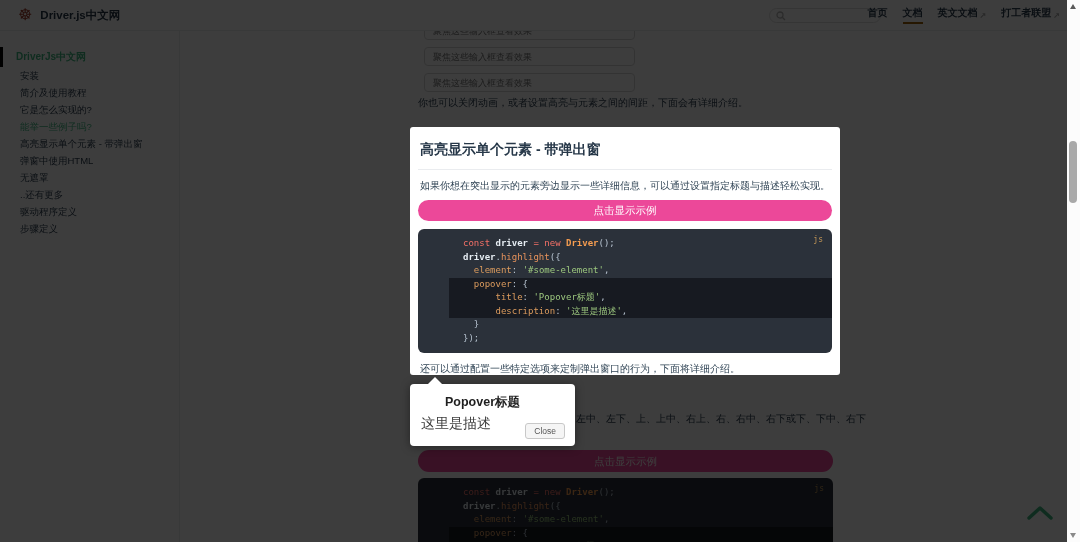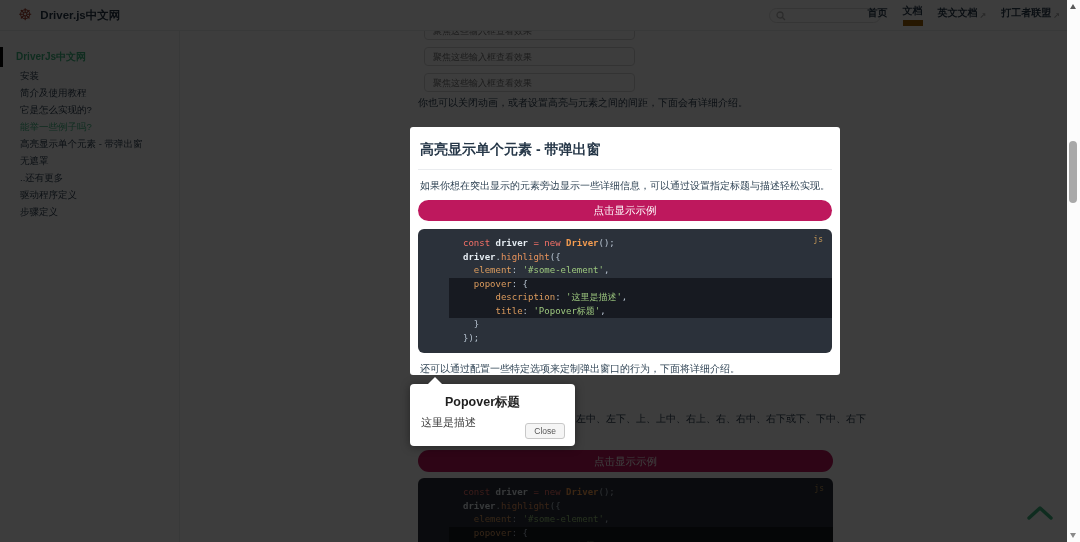--- a/index.html
+++ b/index.html
@@ -13,39 +13,39 @@
   .site-title{margin-left:8px;font-size:11.5px;font-weight:bold;color:#273849;}
   .search{position:absolute;left:769px;top:8px;width:112px;height:15px;border:1px solid #dedede;
           border-radius:8px;display:flex;align-items:center;background:#fff;box-sizing:border-box;}
   .search svg{margin-left:6px;}
   .search input{border:none;outline:none;background:transparent;width:82px;font-size:9px;
           margin-left:4px;color:#444;font-family:"Liberation Sans",sans-serif;}
   .nav{position:absolute;right:20px;top:0;height:30px;display:flex;align-items:center;gap:15px;z-index:11;}
   .nav-link{font-size:10px;color:#2c3e50;font-weight:bold;text-decoration:none;display:flex;
           align-items:center;gap:2px;cursor:pointer;}
   .nav-link .lbl{padding-bottom:2px;border-bottom:2px solid transparent;}
-  .nav-link.active .lbl{border-bottom:6px solid #a16207;}
+  .nav-link.active .lbl{border-bottom:2px solid #a16207;}
   .ext{font-size:8px;color:#aaa;}
 
   
   .sidebar{position:absolute;left:0;top:31px;width:180px;height:511px;background:#fff;
           border-right:1px solid #eaecef;z-index:5;box-sizing:border-box;}
   .sb-section{margin-top:16px;font-size:10px;font-weight:bold;color:#42b983;
           padding:4px 8px 4px 13px;border-left:3px solid #000000;line-height:12px;}
   .sb-item{font-size:9.5px;color:#2c3e50;padding:2px 8px 2px 20px;line-height:13px;cursor:pointer;
           white-space:nowrap;overflow:hidden;}
   .sb-item.active{color:#42b983;}
 
   
   .demo-input{position:absolute;left:424px;width:211px;height:19px;border:1px solid #d6d6d6;
           border-radius:4px;background:#fff;font-size:9px;color:#999;padding:0 8px;
           box-sizing:border-box;z-index:1;font-family:"Liberation Sans",sans-serif;outline:none;}
   .para1{position:absolute;left:418px;top:96px;font-size:10px;color:#2c3e50;z-index:1;}
   .pos-text{position:absolute;left:576px;top:412px;font-size:10px;color:#2c3e50;z-index:1;white-space:nowrap;}
-  .red-btn{display:block;width:100%;height:21px;background:#be185d;border:none;border-radius:11px;
+  .red-btn{display:block;width:100%;height:21px;background:#ec4899;border:none;border-radius:11px;
           color:#fff;font-size:10.5px;line-height:21px;text-align:center;cursor:pointer;
           font-family:"Liberation Sans",sans-serif;padding:0;}
   .btn2-wrap{position:absolute;left:418px;top:450px;width:415px;z-index:1;}
   .btn2-wrap .red-btn{height:22px;line-height:22px;}
   .code-block{background:#2b313a;border-radius:6px;position:relative;padding:8px 0;
           font-family:"DejaVu Sans Mono",monospace;font-size:9px;line-height:13.5px;color:#b6c2cf;}
   .code-line{padding:0 14px;white-space:pre;margin-left:31px;}
   .code-line.hl{background:#171a21;}
   .code-lang{position:absolute;top:4px;right:9px;font-size:8px;color:#c09556;
           font-family:"DejaVu Sans Mono",monospace;}
@@ -74,21 +74,21 @@
   .modal-para2{font-size:10px;color:#304455;margin:9px 2px 0;}
 
   
   .popover{position:absolute;left:410px;top:384px;width:165px;height:62px;background:#fff;
           border-radius:4px;z-index:55;box-shadow:0 1px 10px rgba(0,0,0,0.4);
           padding:10px 11px 8px;box-sizing:border-box;}
   .popover-arrow{position:absolute;top:-7px;left:18px;width:0;height:0;
           border-left:7px solid transparent;border-right:7px solid transparent;
           border-bottom:7px solid #fff;}
   .popover-title{font-size:12.5px;font-weight:bold;color:#1f1f1f;margin-left:24px;}
-  .popover-desc{font-size:11px;color:#3c3c3c;margin-top:4px;}
+  .popover-desc{font-size:14px;color:#3c3c3c;margin-top:4px;}
   .popover-close{position:absolute;right:10px;bottom:7px;font-size:8.5px;color:#555;
           background:#f5f5f5;border:1px solid #c8c8c8;border-radius:3px;padding:2px 8px;
           cursor:pointer;font-family:"Liberation Sans",sans-serif;}
 
   
   .scrollbar{position:absolute;right:0;top:0;width:13px;height:542px;background:#fcfcfc;z-index:60;}
   .sb-up{position:absolute;top:4px;left:3px;width:0;height:0;border-left:3.5px solid transparent;
           border-right:3.5px solid transparent;border-bottom:5px solid #5a5a5a;cursor:pointer;}
   .sb-down{position:absolute;bottom:4px;left:3px;width:0;height:0;border-left:3.5px solid transparent;
           border-right:3.5px solid transparent;border-top:5px solid #8a8a8a;cursor:pointer;}
@@ -156,40 +156,41 @@
       </div>
   </div>
 
   <div class="sidebar">
       <div class="sb-section">DriverJs中文网</div>
       <div class="sb-item">安装</div>
       <div class="sb-item">简介及使用教程</div>
       <div class="sb-item">它是怎么实现的?</div>
       <div class="sb-item active">能举一些例子吗?</div>
       <div class="sb-item">高亮显示单个元素 - 带弹出窗</div>
+      <div class="sb-item">弹窗中使用HTML</div>
       <div class="sb-item">无遮罩</div>
       <div class="sb-item">..还有更多</div>
       <div class="sb-item">驱动程序定义</div>
       <div class="sb-item">步骤定义</div>
     </div>
 
   <div class="overlay"></div>
 
   <div class="modal">
     <h2 class="modal-title">高亮显示单个元素 - 带弹出窗</h2>
     <p class="modal-para">如果你想在突出显示的元素旁边显示一些详细信息，可以通过设置指定标题与描述轻松实现。</p>
     <button class="red-btn">点击显示示例</button>
     <div class="code-block">
       <span class="code-lang">js</span>
     <div class="code-line"><span class="tk-kw">const </span><span class="tk-var">driver</span><span class="tk-pln"> </span><span class="tk-op">= </span><span class="tk-kw">new </span><span class="tk-cls">Driver</span><span class="tk-pln">();</span></div>
         <div class="code-line"><span class="tk-var">driver</span><span class="tk-pln">.</span><span class="tk-fn">highlight</span><span class="tk-pln">({</span></div>
         <div class="code-line"><span class="tk-pln">  </span><span class="tk-key">element</span><span class="tk-pln">: </span><span class="tk-str">'#some-element'</span><span class="tk-pln">,</span></div>
         <div class="code-line hl"><span class="tk-pln">  </span><span class="tk-key">popover</span><span class="tk-pln">: {</span></div>
+        <div class="code-line hl"><span class="tk-pln">      </span><span class="tk-key">title</span><span class="tk-pln">: </span><span class="tk-str">'Popover标题'</span><span class="tk-pln">,</span></div>
         <div class="code-line hl"><span class="tk-pln">      </span><span class="tk-key">description</span><span class="tk-pln">: </span><span class="tk-str">'这里是描述'</span><span class="tk-pln">,</span></div>
-        <div class="code-line hl"><span class="tk-pln">      </span><span class="tk-key">title</span><span class="tk-pln">: </span><span class="tk-str">'Popover标题'</span><span class="tk-pln">,</span></div>
         <div class="code-line"><span class="tk-pln">  }</span></div>
         <div class="code-line"><span class="tk-pln">});</span></div>
       </div>
     <p class="modal-para2">还可以通过配置一些特定选项来定制弹出窗口的行为，下面将详细介绍。</p>
   </div>
 
   <div class="popover">
     <div class="popover-arrow"></div>
     <div class="popover-title">Popover标题</div>
     <div class="popover-desc">这里是描述</div>

